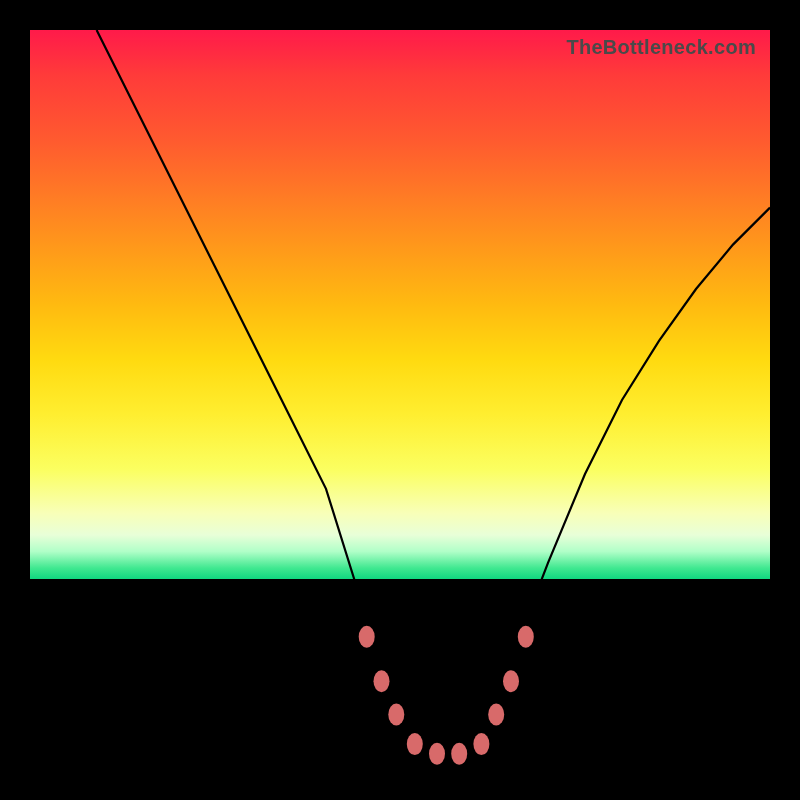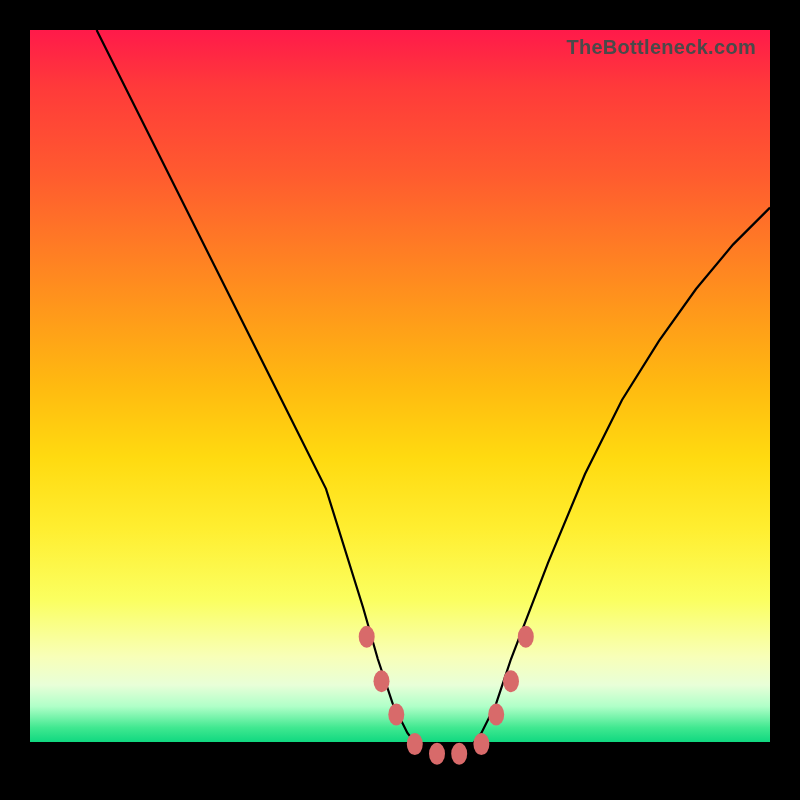--- a/index.html
+++ b/index.html
@@ -17,21 +17,21 @@
     left: 0;
     width: 800px;
     height: 800px;
     background: #000;
   }
   .plot-area {
     position: absolute;
     top: 30px;
     left: 30px;
     width: 740px;
-    height: 712px;
+    height: 549px;
     background: linear-gradient(
       to bottom,
       #ff1a4a 0%,
       #ff3a3a 8%,
       #ff5a2f 20%,
       #ff7a25 30%,
       #ff9a1a 40%,
       #ffba10 50%,
       #ffda10 60%,
       #ffee30 70%,

